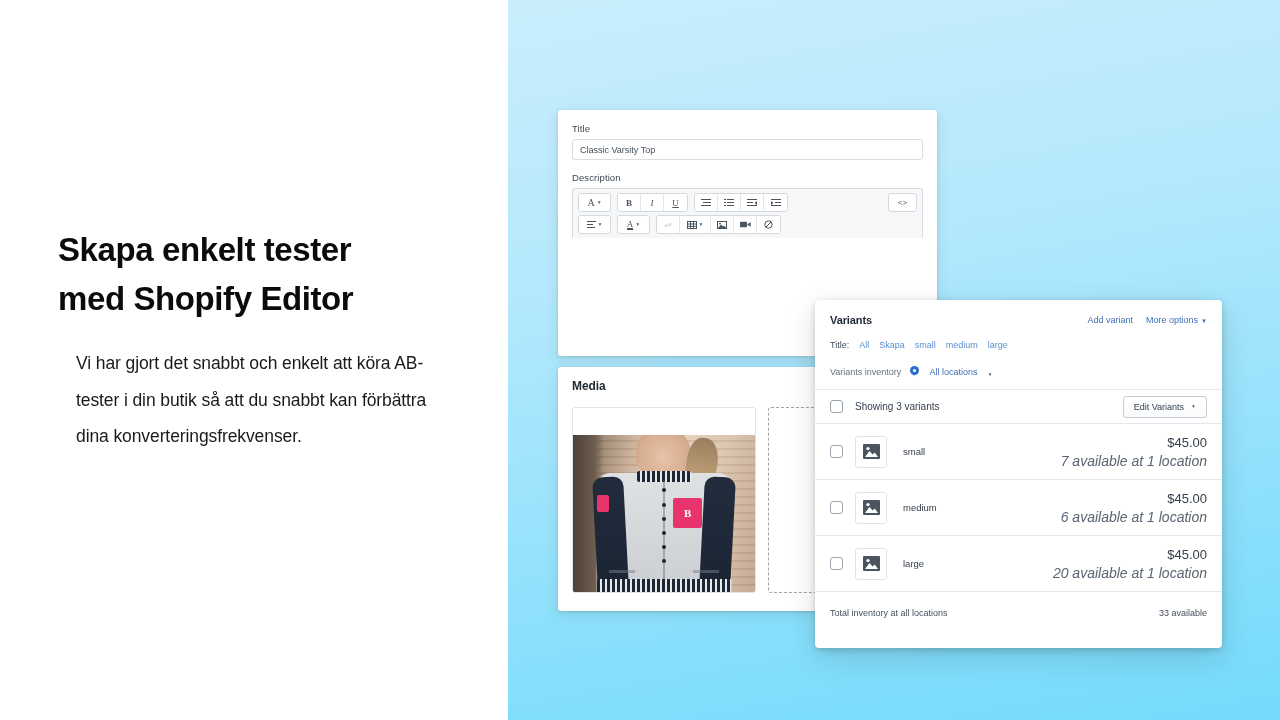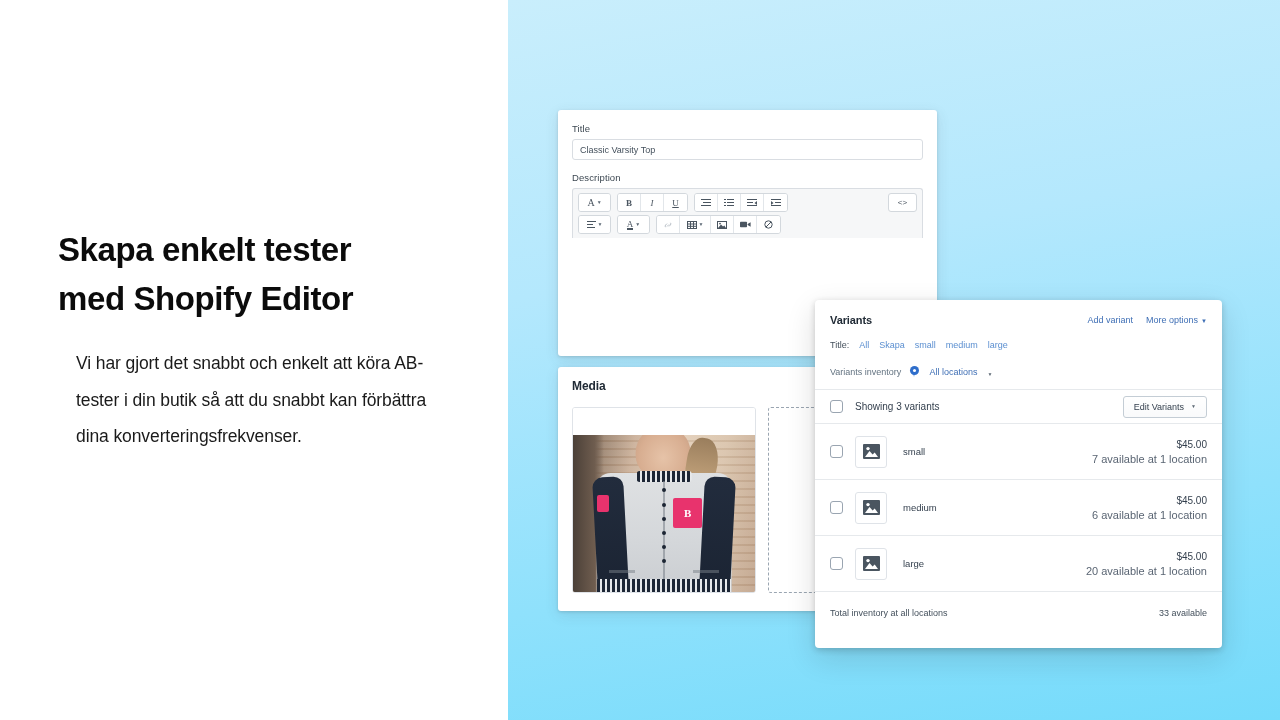--- a/index.html
+++ b/index.html
@@ -235,22 +235,22 @@
   }
   .vrow-thumb {
     width: 32px; height: 32px; border: 1px solid #dfe3e8; border-radius: 3px;
     background: #fff; display: flex; align-items: center; justify-content: center;
     margin-left: 12px; flex: none;
   }
   .img-glyph { width: 17px; height: 15px; position: relative; }
   .img-glyph svg { display: block; }
   .vrow-name { font-size: 9.5px; color: #333f4d; margin-left: 16px; flex: 1; }
   .vrow-right { text-align: right; }
-  .vrow-price { font-size: 10px; color: #333f4d; }
-  .vrow-stock { font-size: 11px; color: #5a6573; margin-top: 3px; }
+  .vrow-price { font-size: 13px; color: #333f4d; }
+  .vrow-stock { font-size: 14px; color: #5a6573; margin-top: 3px; font-style: italic; }
 
   .vp-foot {
     display: flex; align-items: center; justify-content: space-between;
     padding: 0 15px; height: 41px;
   }
   .vp-foot-text { font-size: 9px; color: #44505c; }
 </style>
 </head>
 <body>
 

